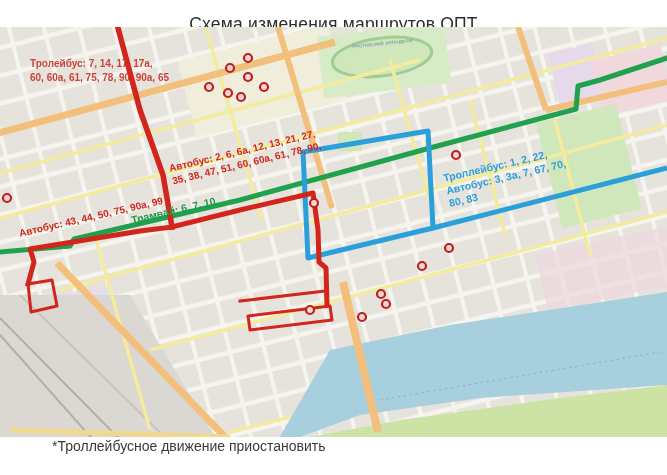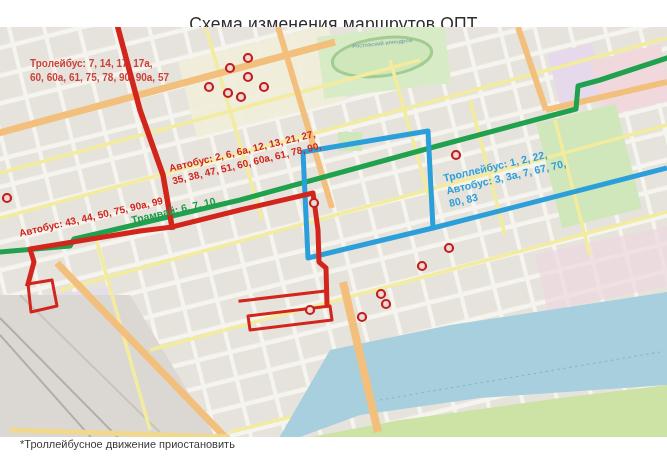--- a/index.html
+++ b/index.html
@@ -1,20 +1,20 @@
 <!DOCTYPE html>
 <html><head>
 <meta charset="utf-8">
 <style>
   html,body{margin:0;padding:0;background:#ffffff;}
   #page{position:relative;width:667px;height:475px;background:#ffffff;overflow:hidden;
         font-family:"Liberation Sans",sans-serif;}
   #title{position:absolute;top:3px;left:0;width:667px;text-align:center;
          font-size:17.5px;color:#2d2d2d;letter-spacing:.2px;margin-top:11px;}
-  #footnote{position:absolute;top:438px;left:20px;font-size:11px;color:#3a3a3a;}
+  #footnote{position:absolute;top:438px;left:52px;font-size:14px;color:#3a3a3a;}
   #map{position:absolute;top:27px;left:0;width:667px;height:410px;overflow:hidden;}
   #map svg{position:absolute;top:0;left:0;}
   .lbl{position:absolute;font-weight:bold;white-space:nowrap;transform-origin:left top;}
   .lbl-red{color:#c9352c;opacity:.92;}
   .lbl-red2{color:#d2251c;}
   .lbl-green{color:#1f9a4b;}
   .lbl-blue{color:#2f9fd8;}
   #lbl-topleft{top:56px;left:7px;font-size:10px;line-height:13.5px;margin-left:23px;}
   #lbl-mid{top:163px;left:168px;font-size:10px;line-height:12.5px;transform:rotate(-13.5deg);}
   #lbl-left{top:228px;left:18px;font-size:10px;transform:rotate(-13deg);}
@@ -127,21 +127,21 @@
         <circle cx="422" cy="239" r="4"></circle>
         <circle cx="449" cy="221" r="4"></circle>
         <circle cx="310" cy="283" r="4"></circle>
       </g>
     </svg>
 
     <div id="lbl-hippo" style="left:352px;">Ростовский ипподром</div>
 
     <div class="lbl lbl-red" id="lbl-topleft" style="top:30px;">
       <div>Тролейбус: 7, 14, 17, 17а,</div>
-      <div>60, 60а, 61, 75, 78, 90, 90а, 57</div>
+      <div>60, 60а, 61, 75, 78, 90, 90а, 65</div>
     </div>
 
     <div class="lbl lbl-red2" id="lbl-mid" style="top:136px;">
       <div>Автобус: 2, 6, 6а, 12, 13, 21, 27,</div>
       <div>35, 38, 47, 51, 60, 60а, 61, 78, 90,</div>
     </div>
 
     <div class="lbl lbl-red2" id="lbl-left" style="top:201px;">Автобус: 43, 44, 50, 75, 90а, 99</div>
 
     <div class="lbl lbl-green" id="lbl-tram" style="top:187px;">Трамвай: 6, 7, 10</div>

